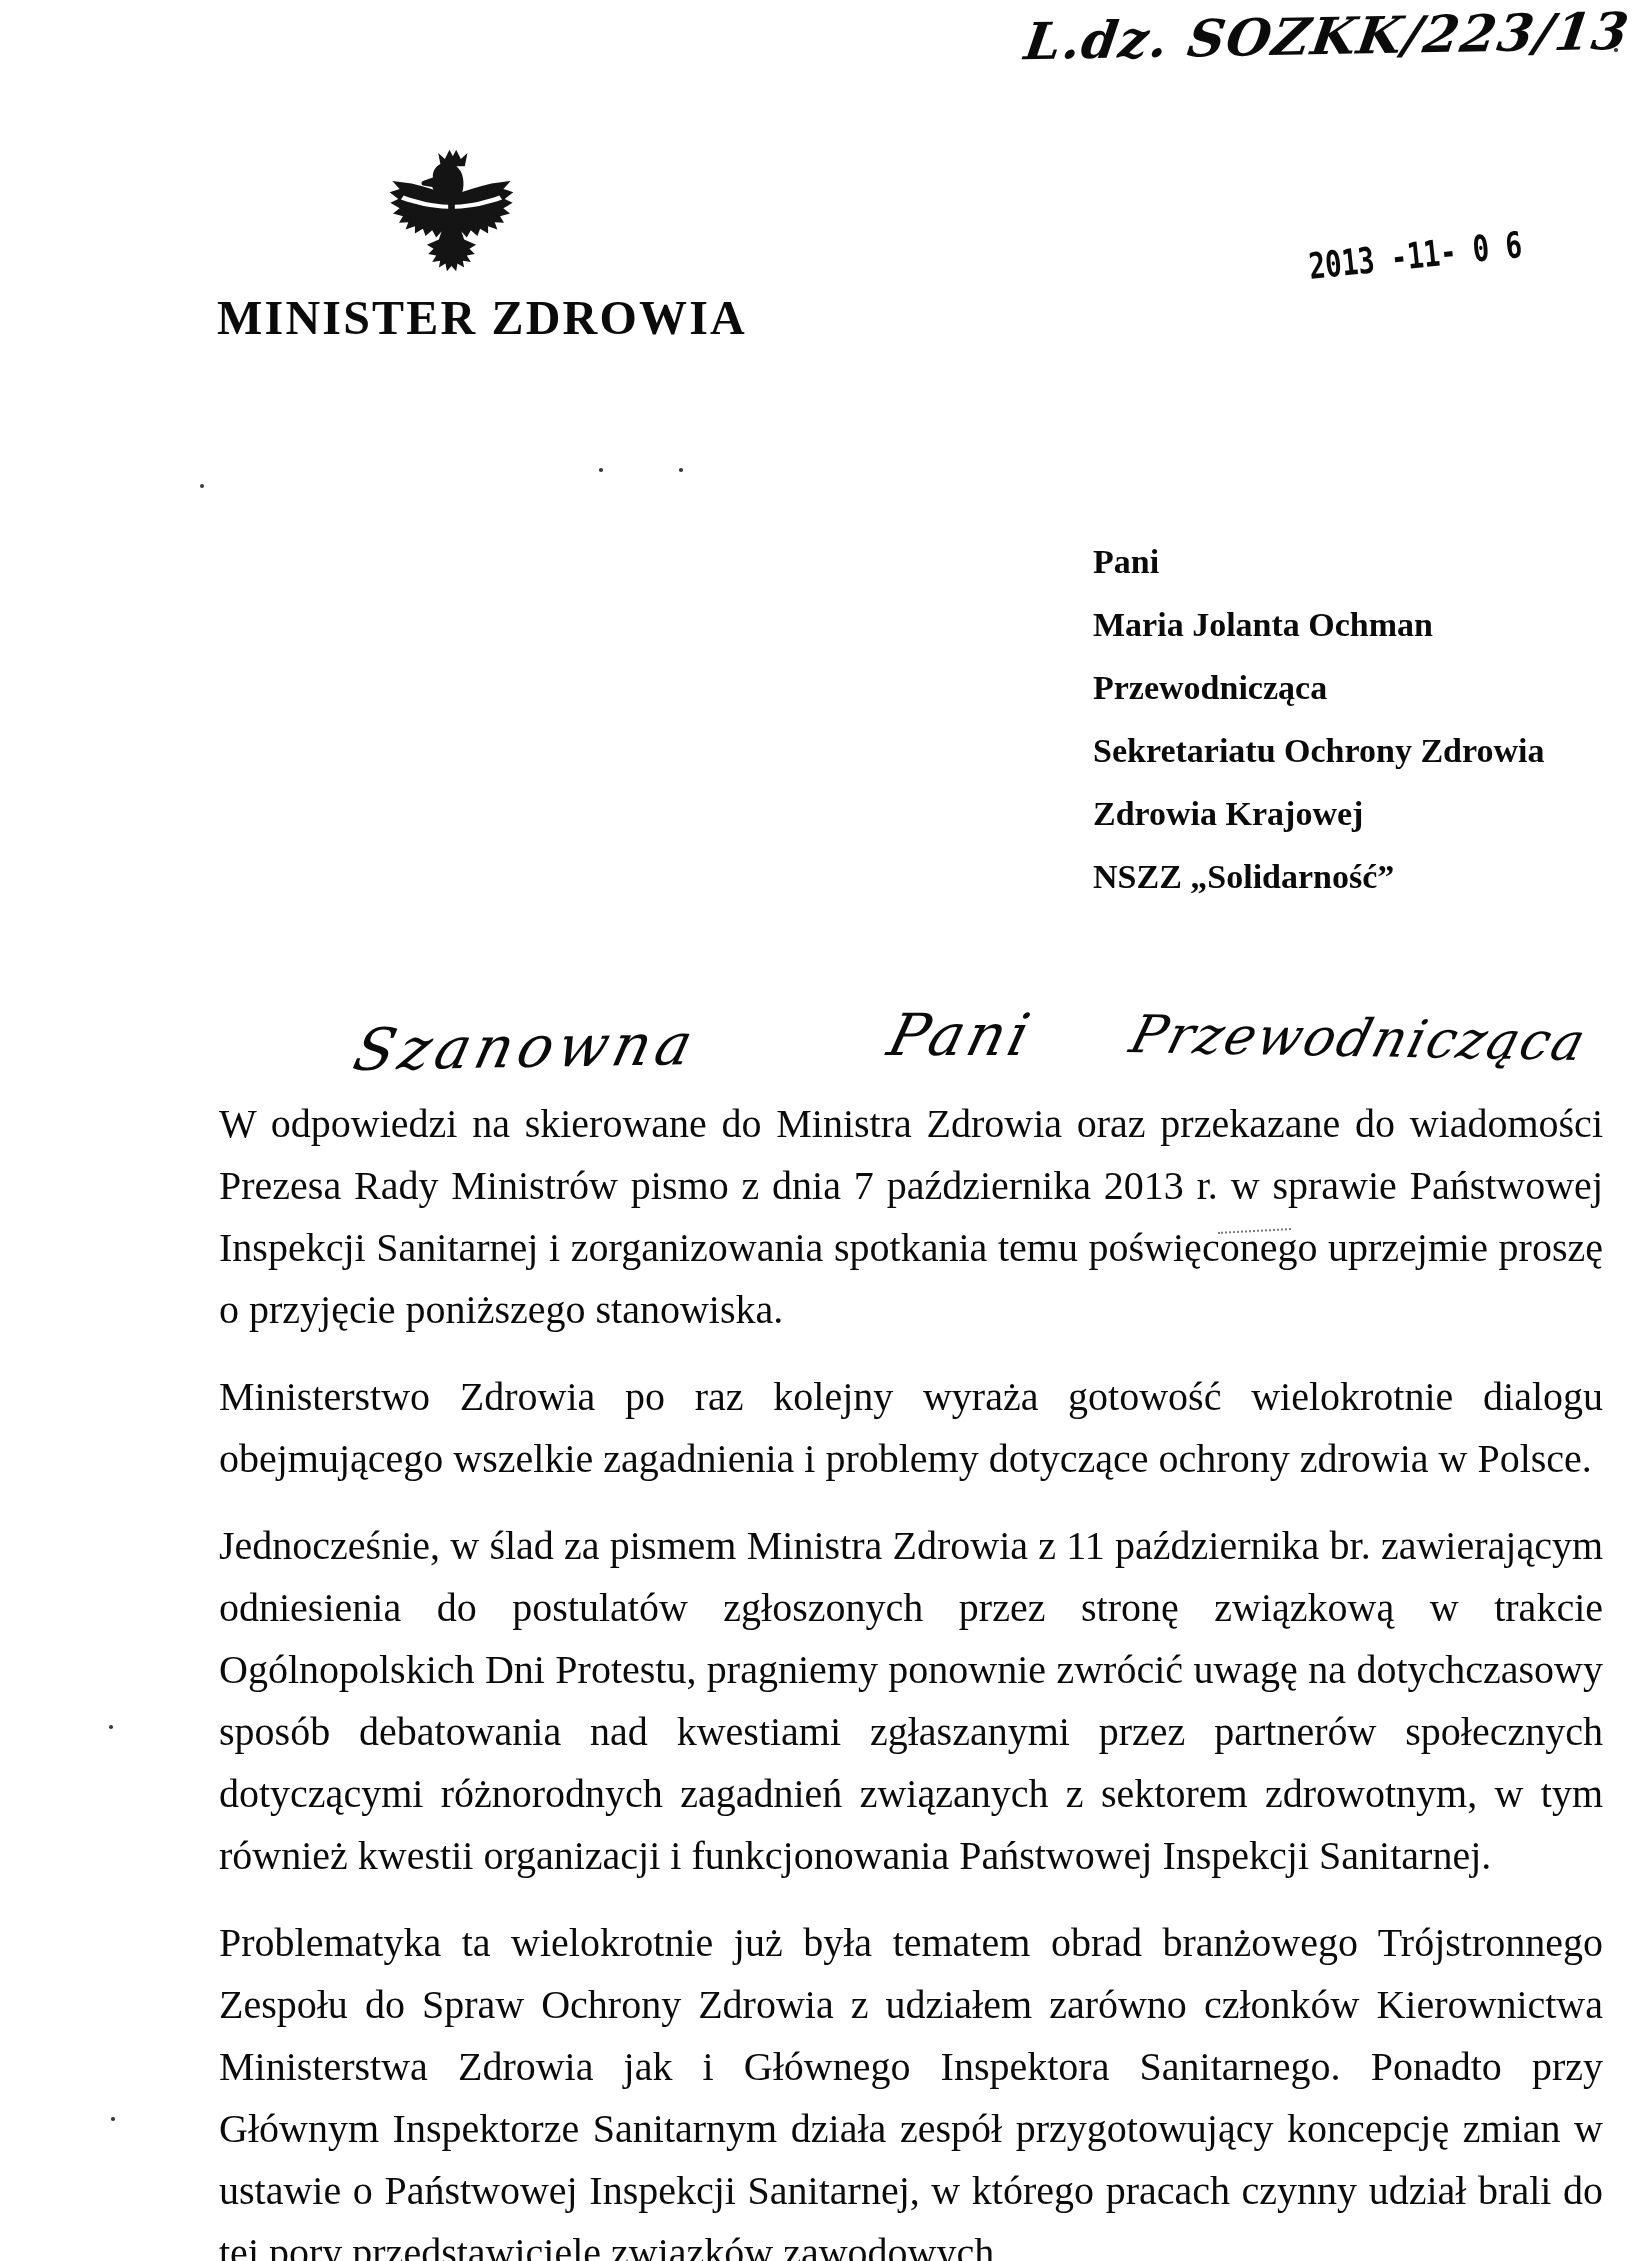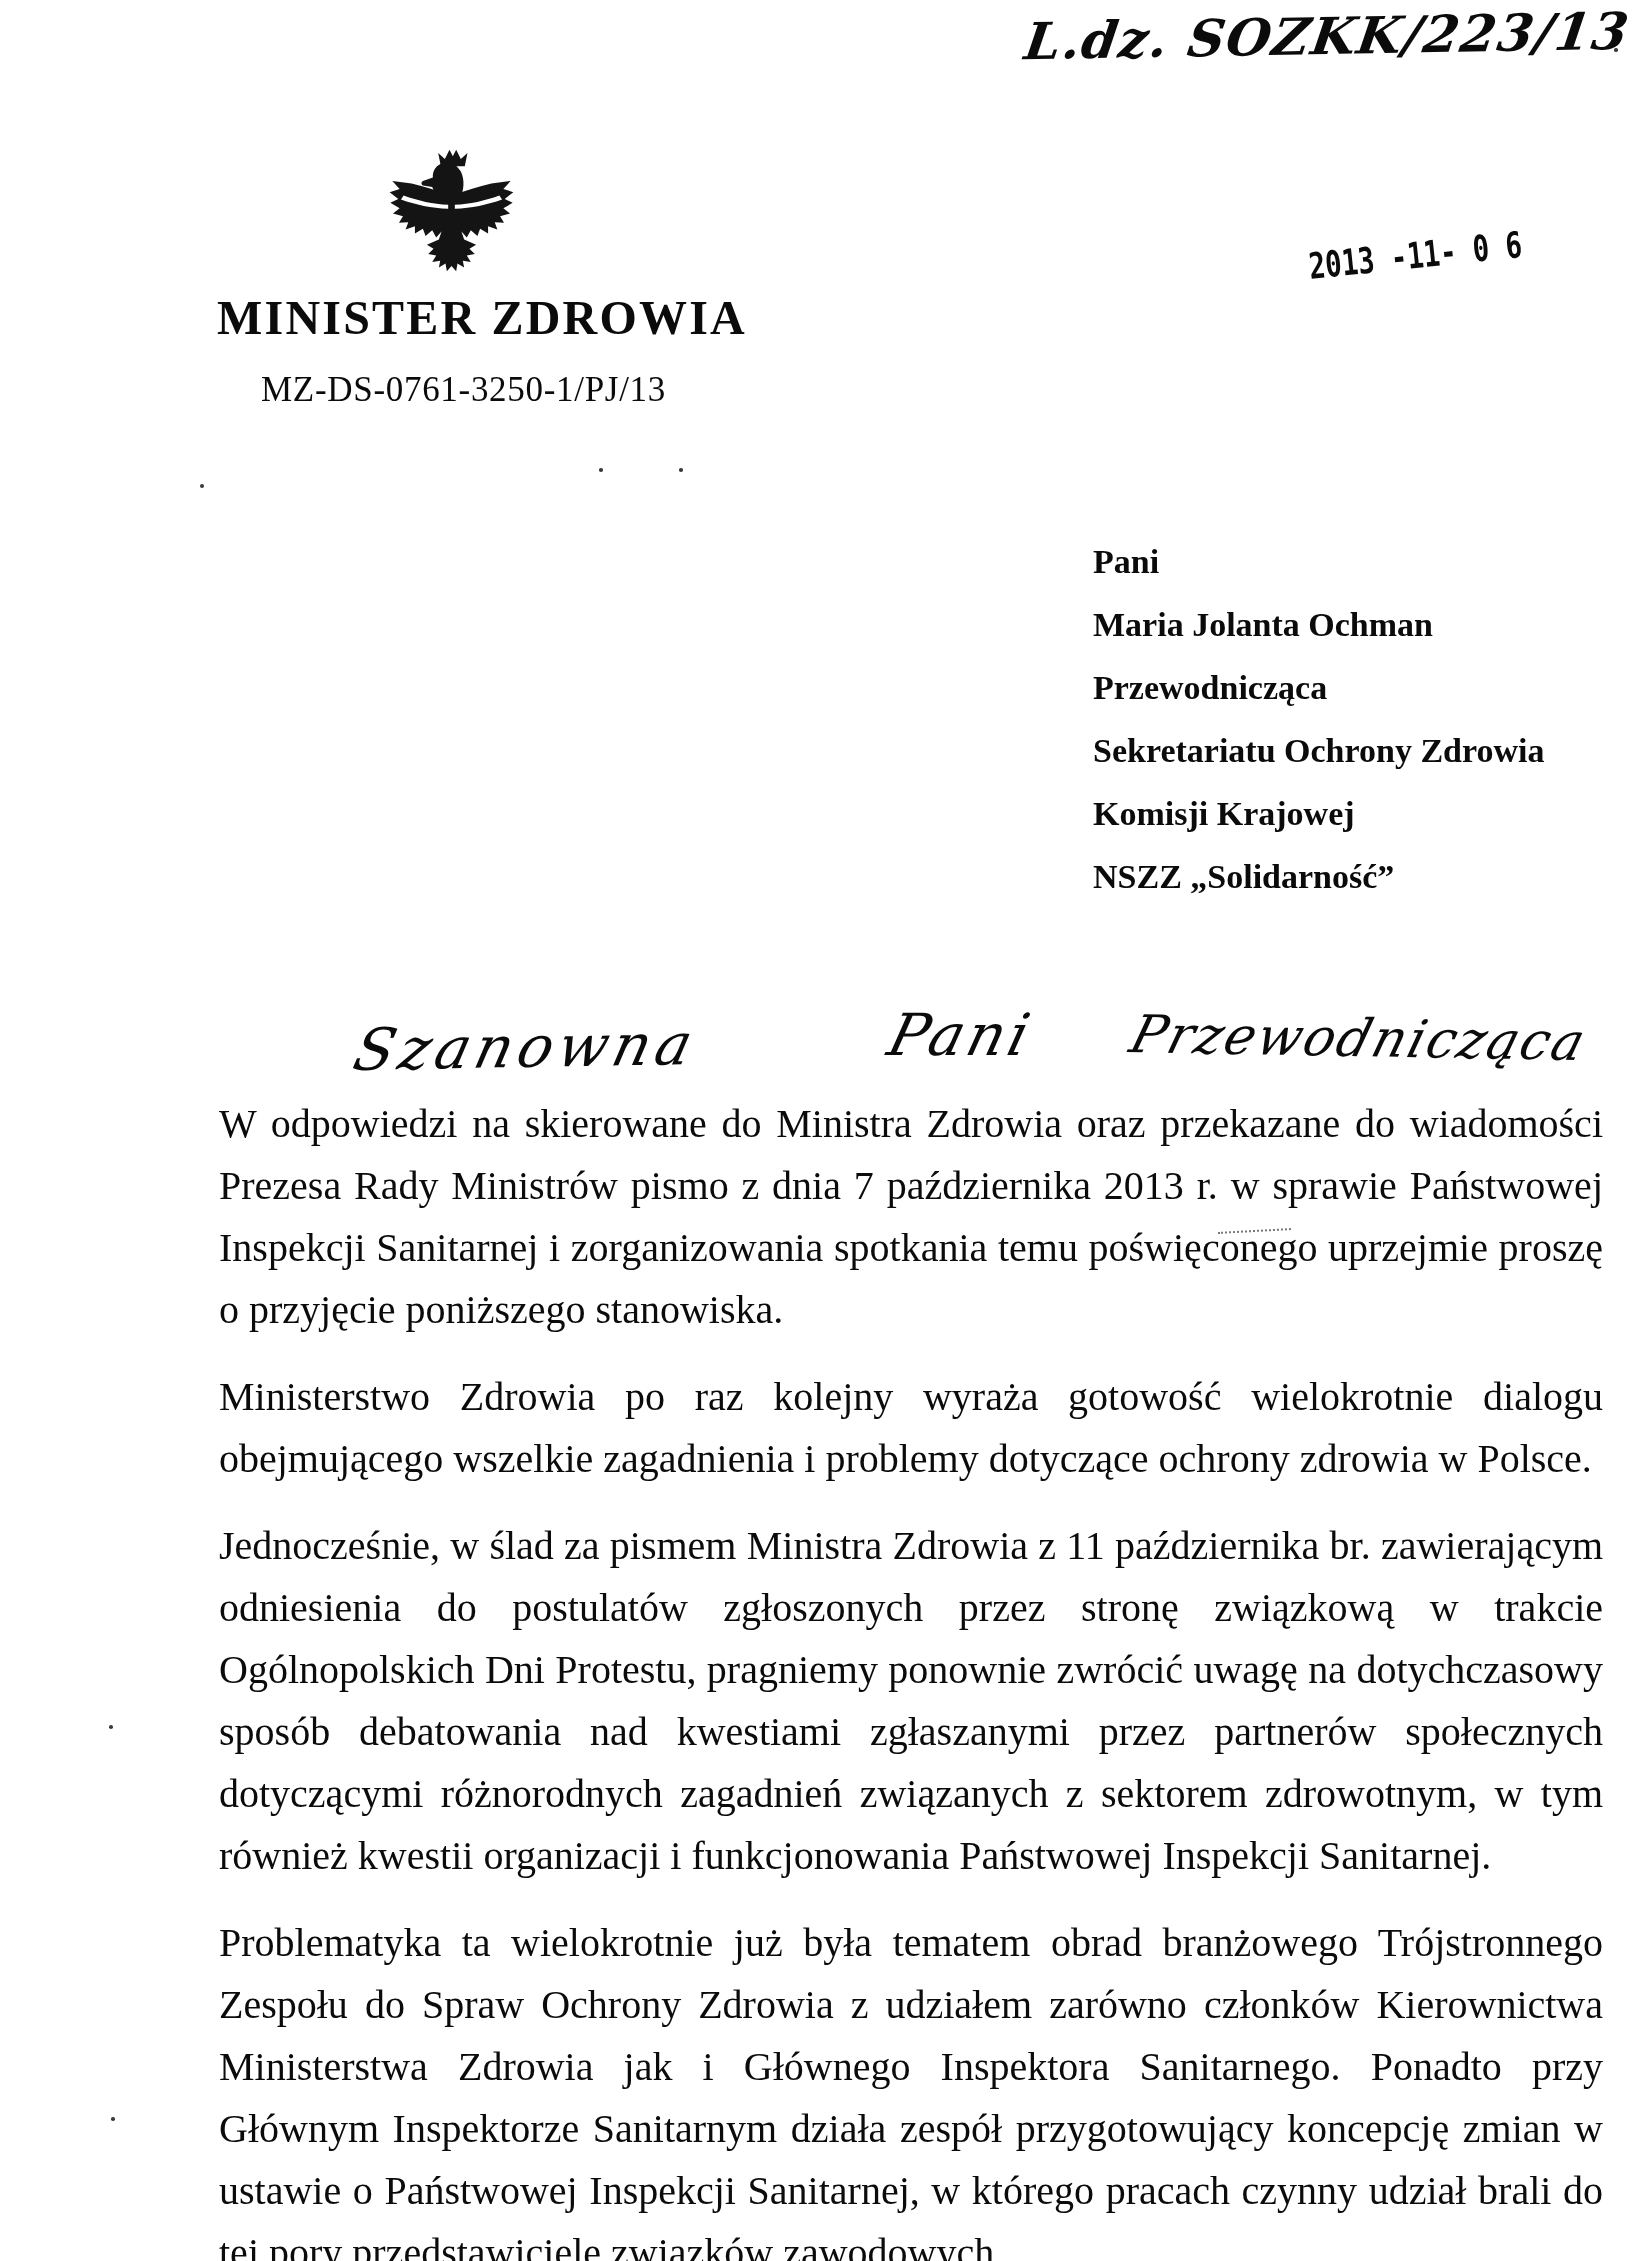--- a/index.html
+++ b/index.html
@@ -115,30 +115,29 @@
 
         <path d="M87 120 L113 120 L119 138 L137 146 L127 152 L135 160 L123 162 L129 172 L117 170 L119 180 L109 174 L107 186 L100 178 L93 186 L91 174 L81 180 L83 170 L71 172 L77 162 L65 160 L73 152 L63 146 L81 138 Z"></path>
 
         <path d="M28 72 C50 80 72 85 95 86 L95 92 C70 91 46 86 24 78 Z" fill="#ffffff"></path>
         <path d="M172 72 C150 80 128 85 105 86 L105 92 C130 91 154 86 176 78 Z" fill="#ffffff"></path>
       </g>
     </svg>
   </div>
 
   <div class="title">MINISTER ZDROWIA</div>
-  <div class="ref-number">MZ-DS-0761-3250-1/PJ/13</div>
 
   <div class="date-stamp">2013 -11- 0 6</div>
 
   <div class="recipient">
     <div>Pani</div>
     <div>Maria Jolanta Ochman</div>
     <div>Przewodnicząca</div>
     <div>Sekretariatu Ochrony Zdrowia</div>
-    <div>Komisji Krajowej</div>
+    <div>Zdrowia Krajowej</div>
     <div>NSZZ „Solidarność”</div>
   </div>
 
   <div class="salut-word salut-1">Szanowna</div>
   <div class="salut-word salut-2">Pani</div>
   <div class="salut-word salut-3">Przewodnicząca</div>
 
   <div class="body-text">
     <p>W odpowiedzi na skierowane do Ministra Zdrowia oraz przekazane do wiadomości Prezesa Rady Ministrów pismo z dnia 7 października 2013 r. w sprawie Państwowej Inspekcji Sanitarnej i zorganizowania spotkania temu poświęconego uprzejmie proszę o przyjęcie poniższego stanowiska.</p>
     <p>Ministerstwo Zdrowia po raz kolejny wyraża gotowość wielokrotnie dialogu obejmującego wszelkie zagadnienia i problemy dotyczące ochrony zdrowia w Polsce.</p>

